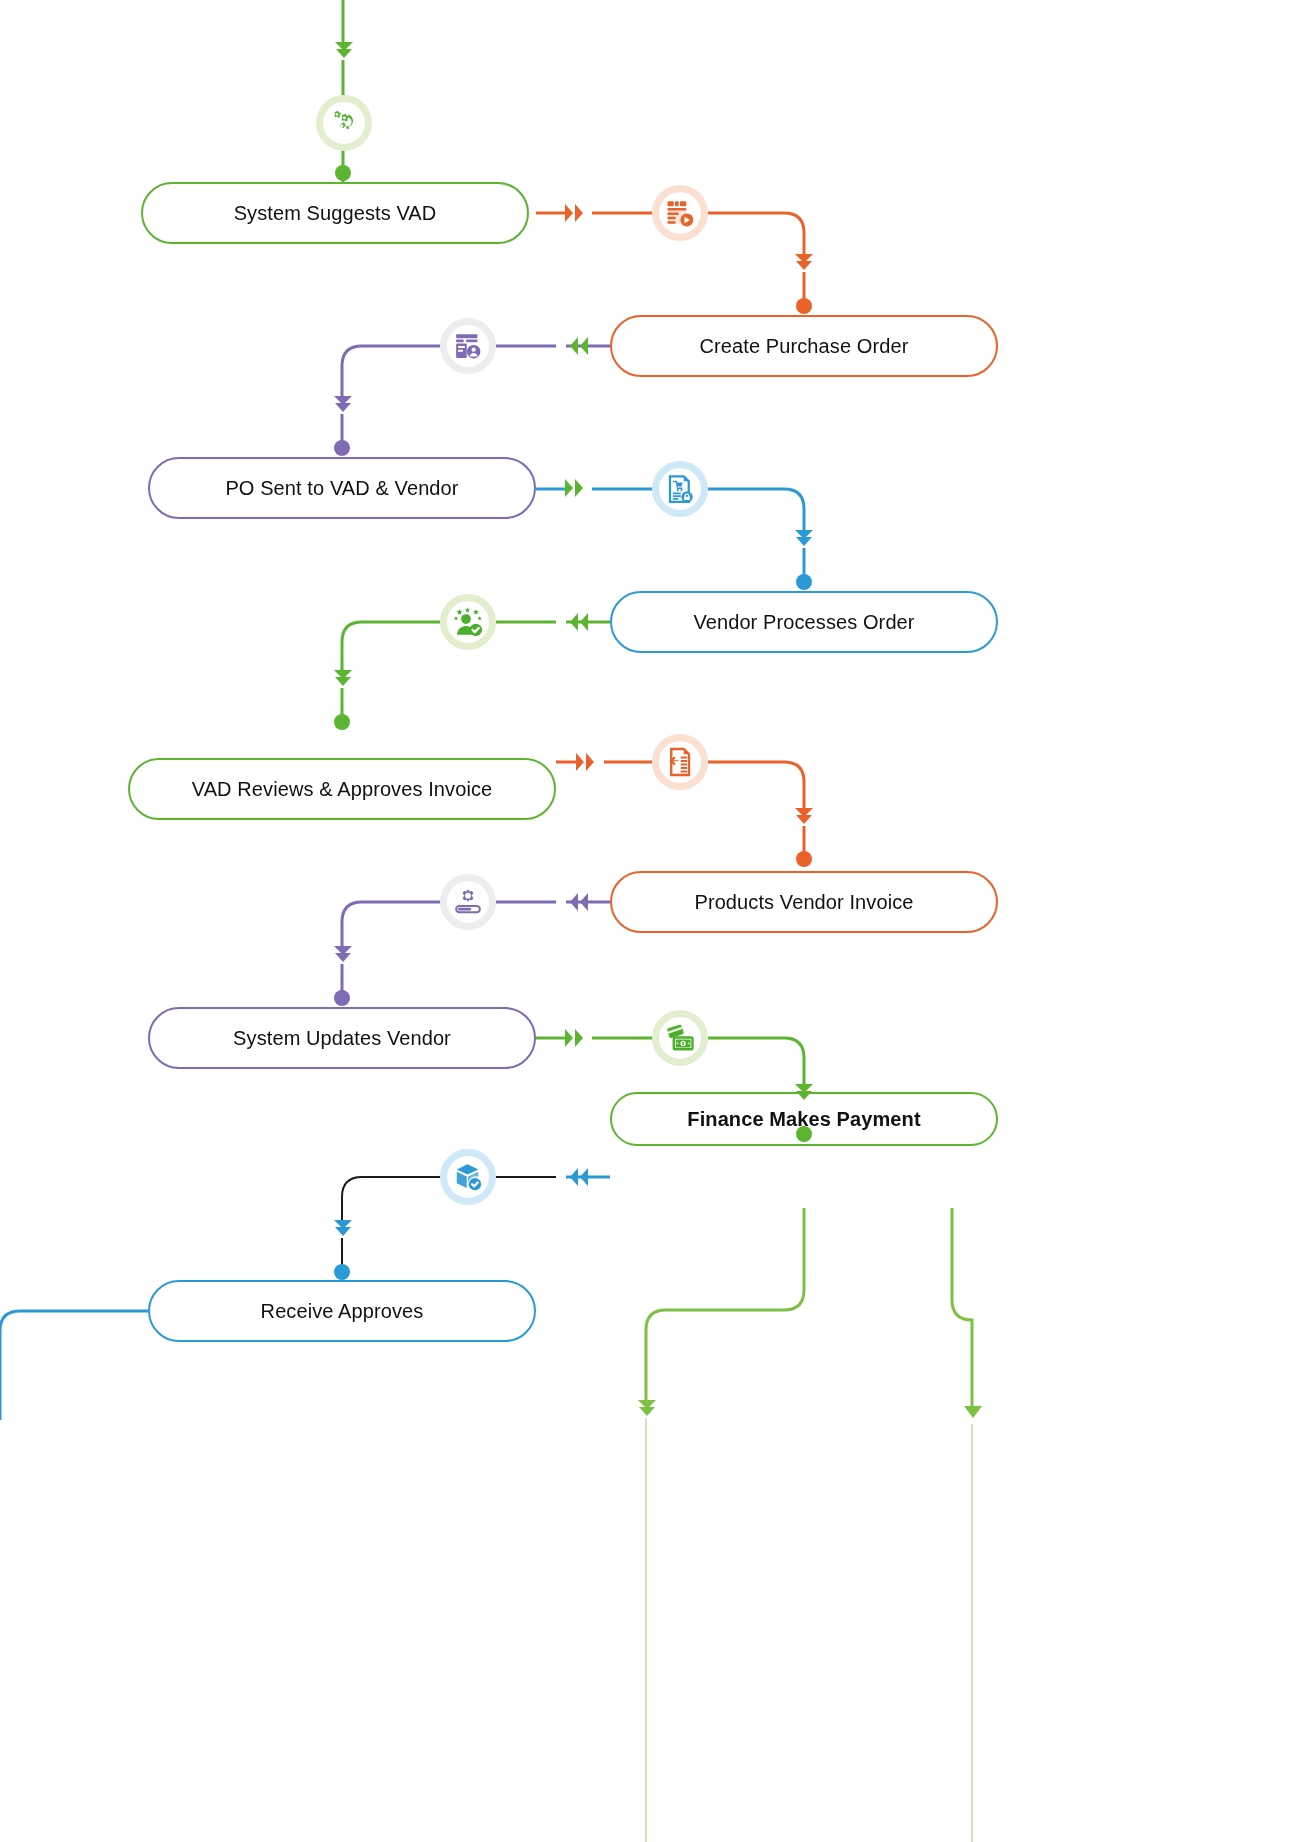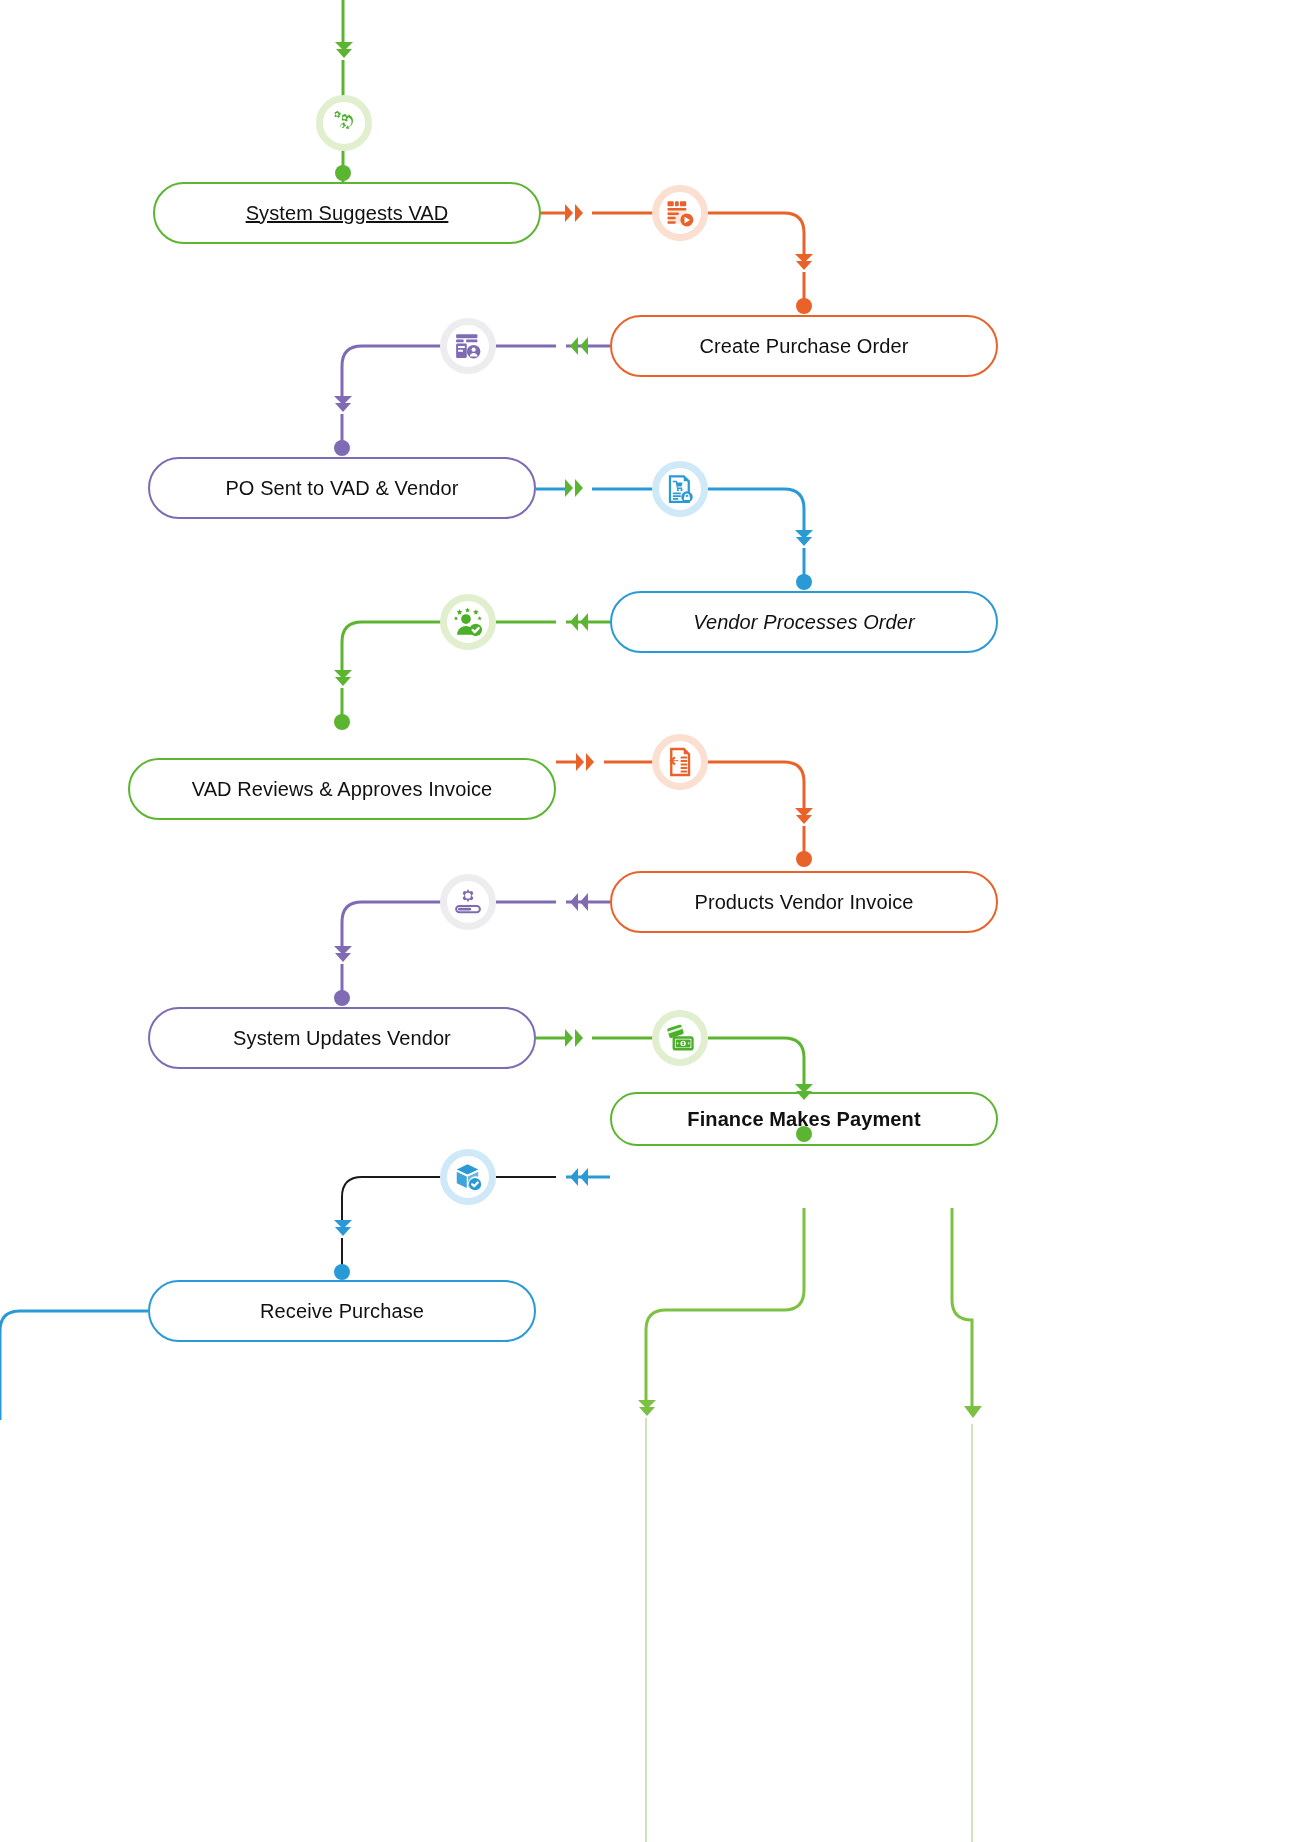--- a/index.html
+++ b/index.html
@@ -102,54 +102,54 @@
       <path d="M148,1311 L20,1311 Q0,1311 0,1331 L0,1420" stroke="#2a9ad6"></path>
 
       <path d="M804,1208 L804,1290 Q804,1310 784,1310 L666,1310 Q646,1310 646,1330 L646,1402" stroke="#7cc142"></path>
       <path d="M646,1418 L646,1842" stroke="#cfe3bd" stroke-width="2"></path>
 
       <path d="M952,1208 L952,1300 Q952,1320 972,1320 L972,1408" stroke="#7cc142"></path>
       <path d="M972,1424 L972,1842" stroke="#cfe3bd" stroke-width="2"></path>
     </g>
   </svg>
 
-  <div class="node node-green" style="left:153px;top:182px;width:388px;height:62px;text-decoration:underline;">
+  <div class="node node-green" style="left:141px;top:182px;width:388px;height:62px;">
     <span>System Suggests VAD</span>
   </div>
 
   <div class="node node-purple" style="left:148px;top:457px;width:388px;height:62px;">
     <span>PO Sent to VAD &amp; Vendor</span>
   </div>
 
   <div class="node node-orange" style="left:610px;top:315px;width:388px;height:62px;">
     <span>Create Purchase Order</span>
   </div>
 
-  <div class="node node-blue" style="left:610px;top:591px;width:388px;height:62px;font-style:italic;">
+  <div class="node node-blue" style="left:610px;top:591px;width:388px;height:62px;">
     <span>Vendor Processes Order</span>
   </div>
 
   <div class="node node-green" style="left:128px;top:731px;width:428px;height:62px;margin-top:27px;">
     <span>VAD Reviews &amp; Approves Invoice</span>
   </div>
 
   <div class="node node-orange" style="left:610px;top:871px;width:388px;height:62px;">
     <span>Products Vendor Invoice</span>
   </div>
 
   <div class="node node-purple" style="left:148px;top:1007px;width:388px;height:62px;">
     <span>System Updates Vendor</span>
   </div>
 
   <div class="node node-green" style="left:610px;top:1092px;width:388px;height:54px;font-weight:bold;">
     <span>Finance Makes Payment</span>
   </div>
 
   <div class="node node-blue" style="left:148px;top:1280px;width:388px;height:62px;">
-    <span>Receive Purchase</span>
+    <span>Receive Approves</span>
   </div>
 
   <div class="iconbadge ib-green" style="left:316px;top:95px;">
     <svg width="30" height="30" viewBox="0 0 24 24" fill="#4caf2a" aria-hidden="true">
       <path d="M7.2 2.2l.55 1.3 1.4.1.3 1.35-1.1.85.35 1.35-1.25.6-1.05-.95-1.3.5-.75-1.2.7-1.2-.75-1.2 1.1-.8 1.8-.7z"></path>
       <circle cx="6.4" cy="5.1" r="1.1" fill="#ffffff"></circle>
       <path d="M13.2 4.6l.6 1.45 1.55.1.35 1.5-1.2.95.4 1.5-1.4.65-1.15-1.05-1.45.55-.8-1.35.75-1.3-.8-1.35 1.2-.85z"></path>
       <circle cx="12.4" cy="7.8" r="1.25" fill="#ffffff"></circle>
       <path d="M10 12.2l1 .15.5-.9 1.15.5-.1 1.05.95.55-.35 1.2-1.05.1-.35 1.05-1.25-.15-.45-.95-1.05.1-.35-1.2.9-.6z"></path>
       <circle cx="10.3" cy="14.2" r="1.2" fill="#ffffff"></circle>

